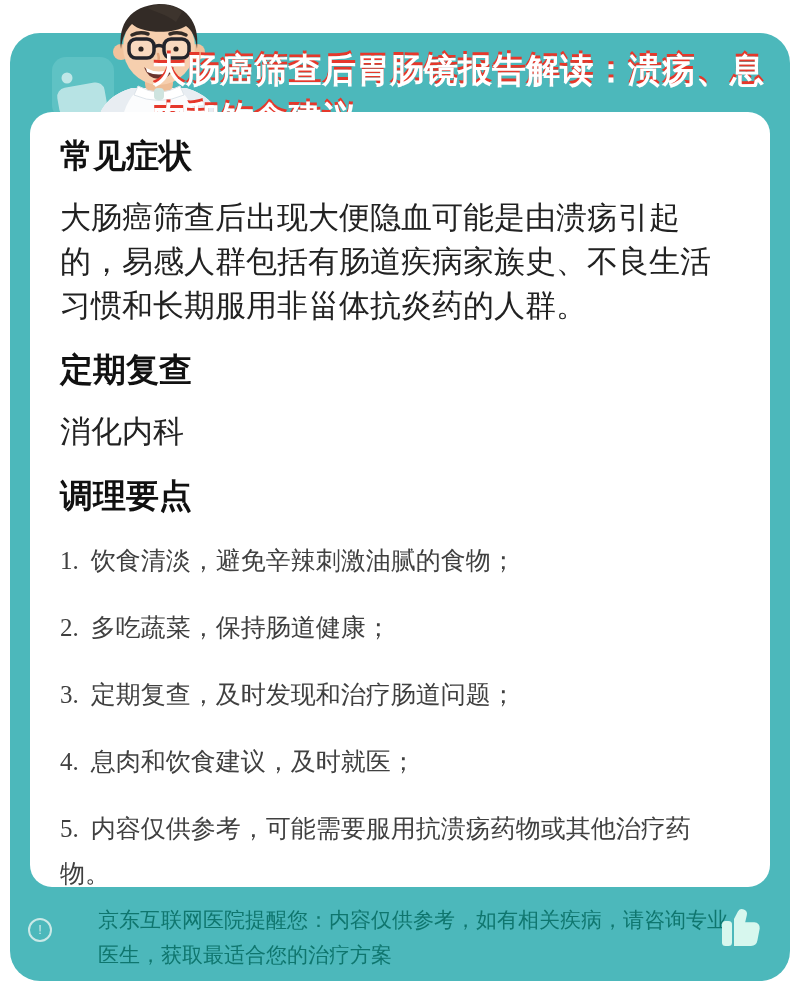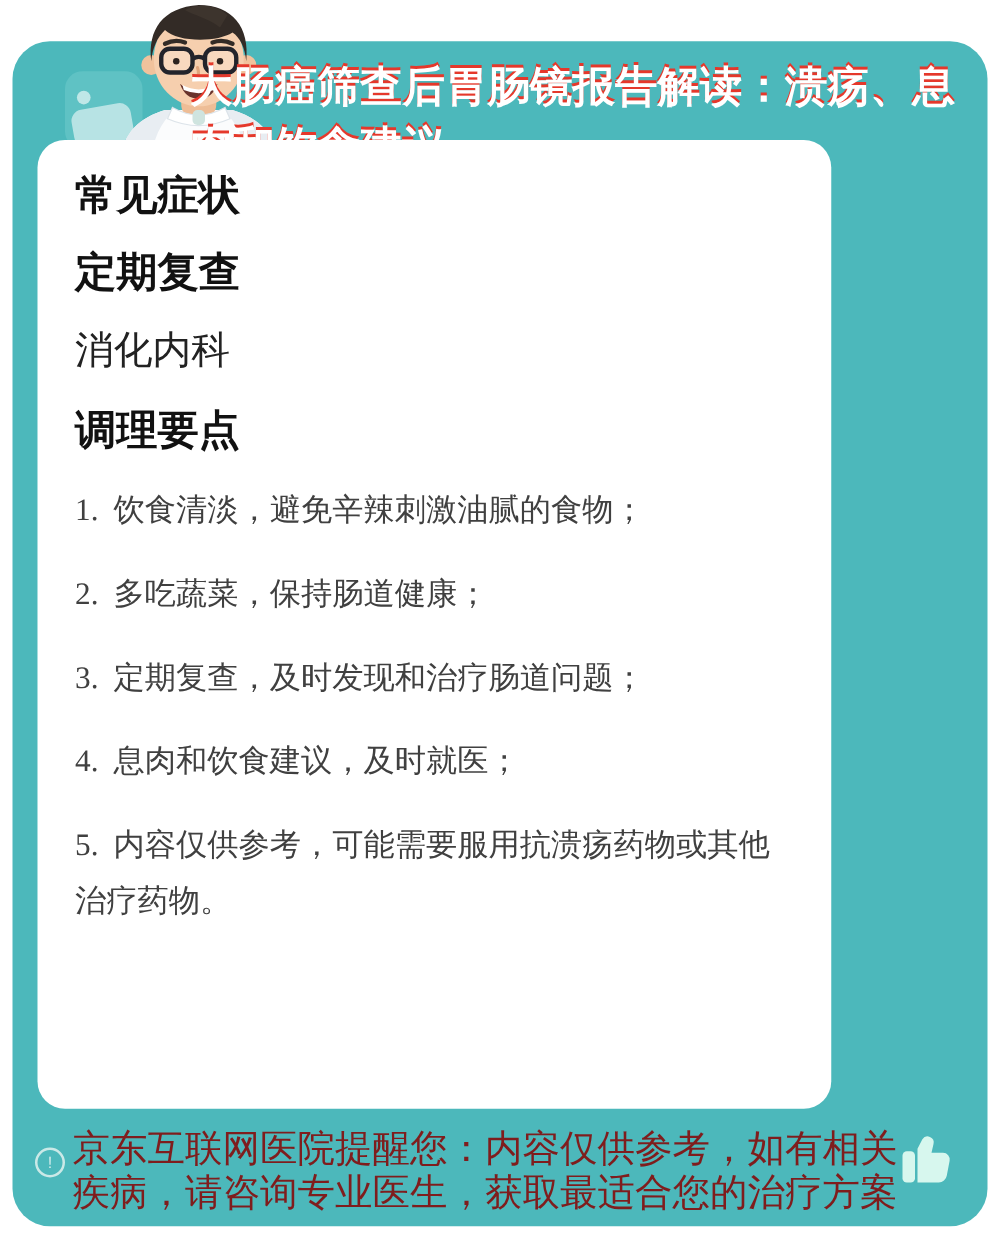--- a/index.html
+++ b/index.html
@@ -23,21 +23,21 @@
   .avatar{position:absolute;left:88px;top:2px;width:142px;height:128px;z-index:2;}
   
   .title{
     position:absolute;left:152px;top:46px;width:640px;z-index:2;
     font-size:34px;font-weight:700;color:#ffffff;line-height:48px;
     text-shadow:0 -3px 0 #e5382b;
     letter-spacing:0px;
   }
   
   .content-card{
-    position:absolute;left:30px;top:112px;width:635px;height:775px;
+    position:absolute;left:30px;top:112px;width:740px;height:775px;
     background:#ffffff;border-radius:22px;z-index:3;
     box-sizing:border-box;padding:20px 30px 0 30px;overflow:hidden;
     color:#1b1b1b;
   }
   .content-card h2{
     font-size:33px;font-weight:700;color:#111111;
     margin:22px 0 0 0;line-height:40px;
   }
   .content-card h2.first{margin-top:4px;}
   .content-card p{
@@ -57,21 +57,21 @@
     display:flex;align-items:flex-start;
   }
   .alert-icon{
     width:20px;height:20px;border-radius:50%;
     border:2px solid rgba(224,241,239,0.85);
     color:rgba(224,241,239,0.9);
     font-size:13px;line-height:20px;text-align:center;
     margin:16px 6px 0 0;flex:0 0 auto;
   }
   .footer-text{
-    width:672px;font-size:30px;line-height:35px;color:#7f1d1d;
+    width:672px;font-size:21px;line-height:35px;color:#0f766e;margin-left:40px;
   }
   .thumb{
     position:absolute;left:720px;top:906px;width:44px;height:44px;z-index:2;
     cursor:pointer;
   }
 </style>
 </head>
 <body>
 
 <div class="teal-card"></div>
@@ -117,20 +117,21 @@
 
     <path d="M56,65 q15,14 30,0 q-4,12 -15,12 q-11,0 -15,-12 Z" fill="#69332c"></path>
     <path d="M58,66 q13,7 26,0 l-1,4 q-12,5 -24,0 Z" fill="#ffffff"></path>
   </svg>
 </div>
 
 <div class="title">大肠癌筛查后胃肠镜报告解读：溃疡、息肉和饮食建议</div>
 
 <div class="content-card">
   <h2 class="first">常见症状</h2>
+  <p>大肠癌筛查后出现大便隐血可能是由溃疡引起的，易感人群包括有肠道疾病家族史、不良生活习惯和长期服用非甾体抗炎药的人群。</p>
 
   <h2>定期复查</h2>
   <p>消化内科</p>
 
   <h2>调理要点</h2>
   <div class="tips">
     <div class="tip"><span class="num">1.</span><span>饮食清淡，避免辛辣刺激油腻的食物；</span></div>
     <div class="tip"><span class="num">2.</span><span>多吃蔬菜，保持肠道健康；</span></div>
     <div class="tip"><span class="num">3.</span><span>定期复查，及时发现和治疗肠道问题；</span></div>
     <div class="tip"><span class="num">4.</span><span>息肉和饮食建议，及时就医；</span></div>

